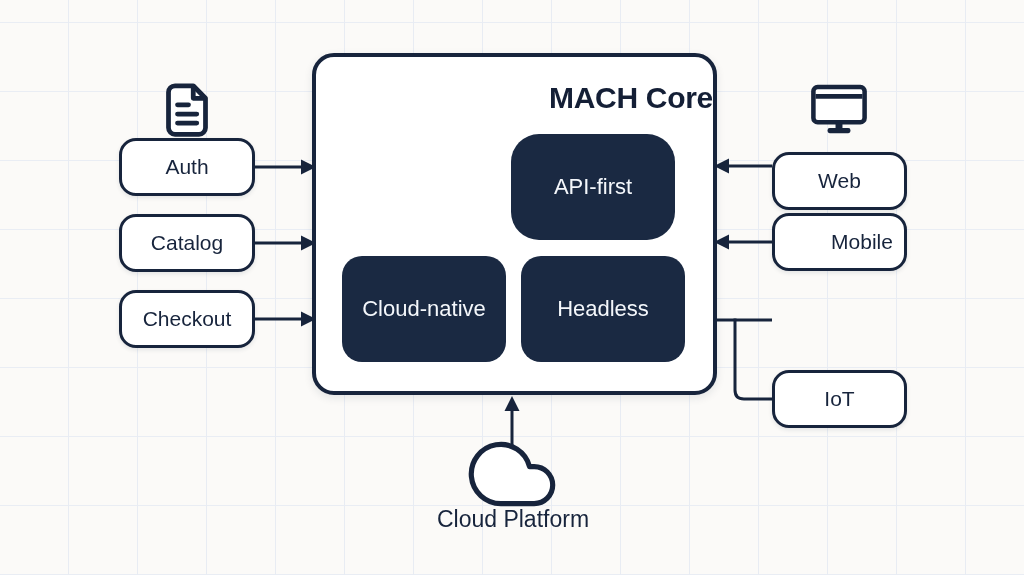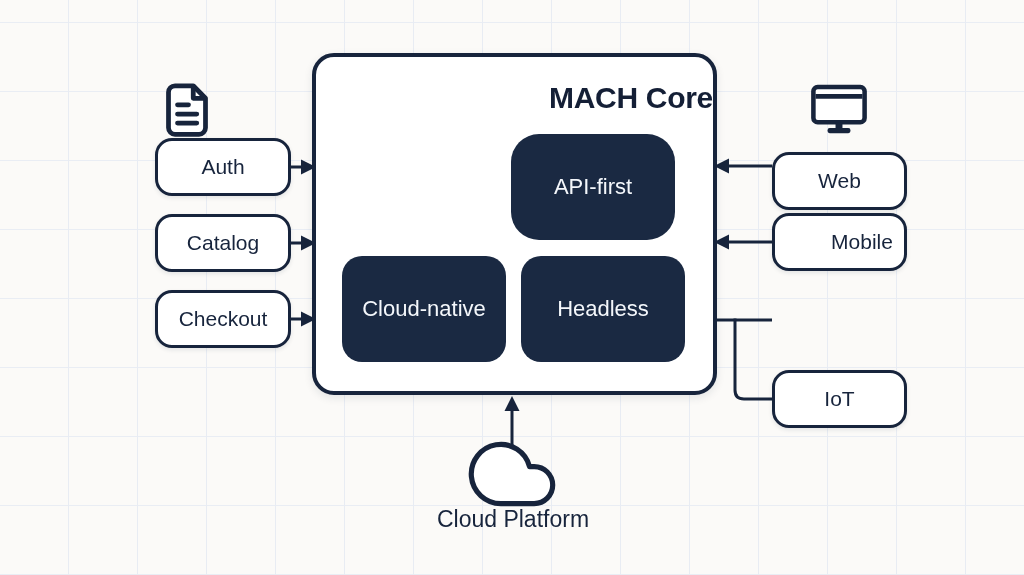--- a/index.html
+++ b/index.html
@@ -31,21 +31,21 @@
     background: #ffffff;
     border: 3.5px solid #17243c;
     border-radius: 17px;
     display: flex;
     align-items: center;
     justify-content: center;
     font-size: 21px;
     color: #17243c;
     box-shadow: 0 2px 4px rgba(23,36,60,0.10);
   }
-  .node.left-col  { left: 119px; width: 136px; height: 58px; margin-left: 36px; }
+  .node.left-col  { left: 119px; width: 136px; height: 58px; }
   .node.right-col { left: 772px; width: 135px; height: 58px; }
   #node-auth     { top: 138px; }
   #node-catalog  { top: 214px; }
   #node-checkout { top: 290px; }
   #node-web      { top: 152px; text-align: center; }
   #node-mobile   { top: 213px; padding-left: 45px; }
   #node-pos      { top: 290px; }
   #node-iot      { top: 370px; }
 
   .core {

